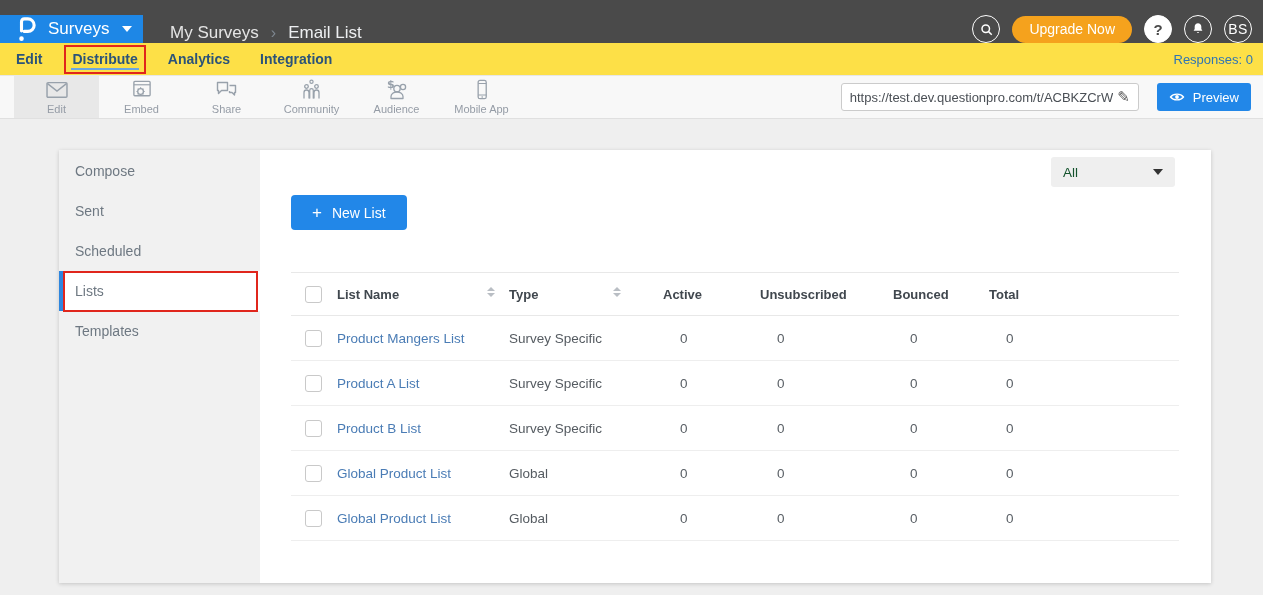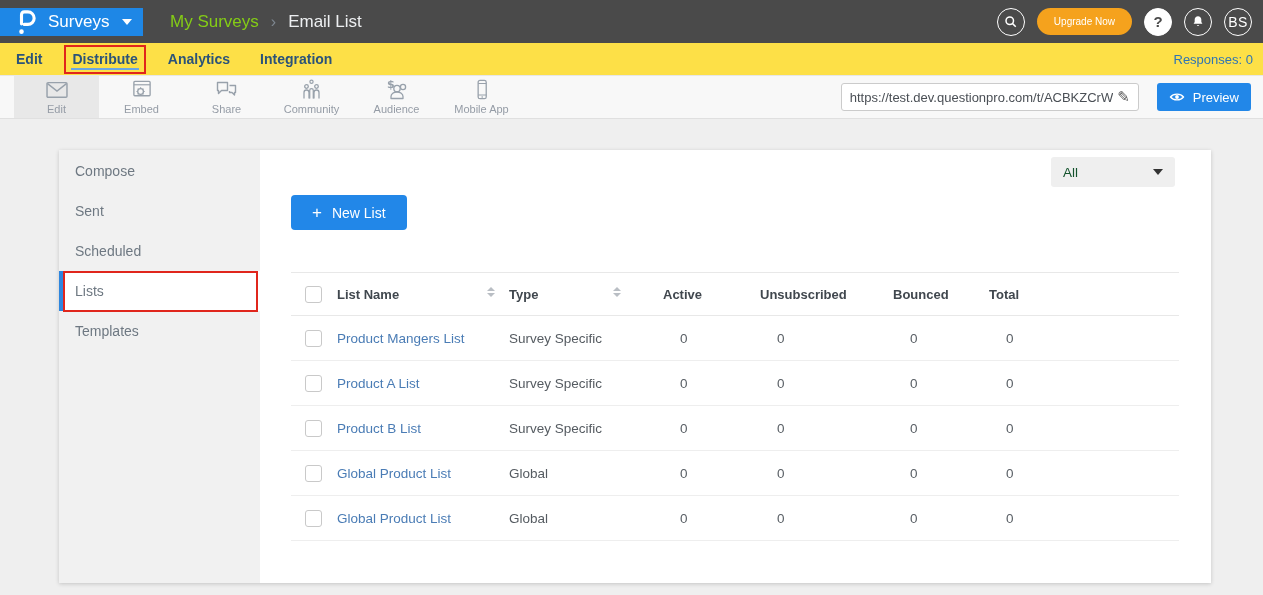--- a/index.html
+++ b/index.html
@@ -8,31 +8,31 @@
     --orange:#F5A21D;
     --red:#E0261C;
     --link:#4A7CB5;
     --dark:#4A4A4A;
   }
   *{box-sizing:border-box;margin:0;padding:0}
   html,body{width:1263px;height:595px;overflow:hidden}
   body{font-family:"Liberation Sans",sans-serif;background:#EFEFEF}
 
   
-  .topbar{height:43px;background:var(--dark);display:flex;align-items:center}
+  .topbar{height:43px;background:var(--dark);display:flex;align-items:flex-end}
   .brand{width:143px;background:var(--brand-blue);display:flex;align-items:center;padding-left:16px;gap:10px;cursor:pointer}
   .brand-name{color:#fff;font-size:17px}
   .caret{width:0;height:0;border-left:5px solid transparent;border-right:5px solid transparent;border-top:6px solid #fff;margin-left:3px}
   .breadcrumb{display:flex;align-items:center;margin-left:27px;gap:12px;font-size:17px}
-  .bc-parent{color:#84cc16;cursor:pointer}
+  .bc-parent{color:#e5e5e5;cursor:pointer}
   .bc-sep{color:#7D868F;font-size:16px}
   .bc-current{color:#EDEFF1}
   .topbar-actions{margin-left:auto;display:flex;align-items:center;gap:12px;padding-right:11px}
   .circle-btn{width:28px;height:28px;border-radius:50%;border:1.5px solid #fff;display:flex;align-items:center;justify-content:center;cursor:pointer;flex:none}
-  .upgrade{height:27px;border:none;border-radius:14px;background:var(--orange);color:#fff;font-size:10px;padding:0 17px;cursor:pointer;font-family:inherit}
+  .upgrade{height:27px;border:none;border-radius:14px;background:var(--orange);color:#fff;font-size:14px;padding:0 17px;cursor:pointer;font-family:inherit}
   .circle-btn.help{background:#fff;border-color:#fff;color:var(--dark);font-weight:bold;font-size:15px}
   .circle-btn.avatar{color:#fff;font-size:14px;font-weight:normal;letter-spacing:.4px}
 
   
   .tabbar{height:33px;background:#fde047;display:flex;align-items:stretch;border-bottom:1px solid #E7E7E7}
   .tab{display:flex;align-items:center;font-size:14px;font-weight:700;color:#2B5379;margin-left:30px;position:relative;cursor:pointer}
   .tab:first-child{margin-left:16px}
   .tab.active::after{content:'';position:absolute;left:-1px;right:-1px;bottom:5px;height:2px;background:#6CA6E0}
   .annotation{position:absolute;border:2px solid var(--red);pointer-events:none}
   .tab .annotation{top:2px;bottom:1px;left:-8px;right:-8px}

